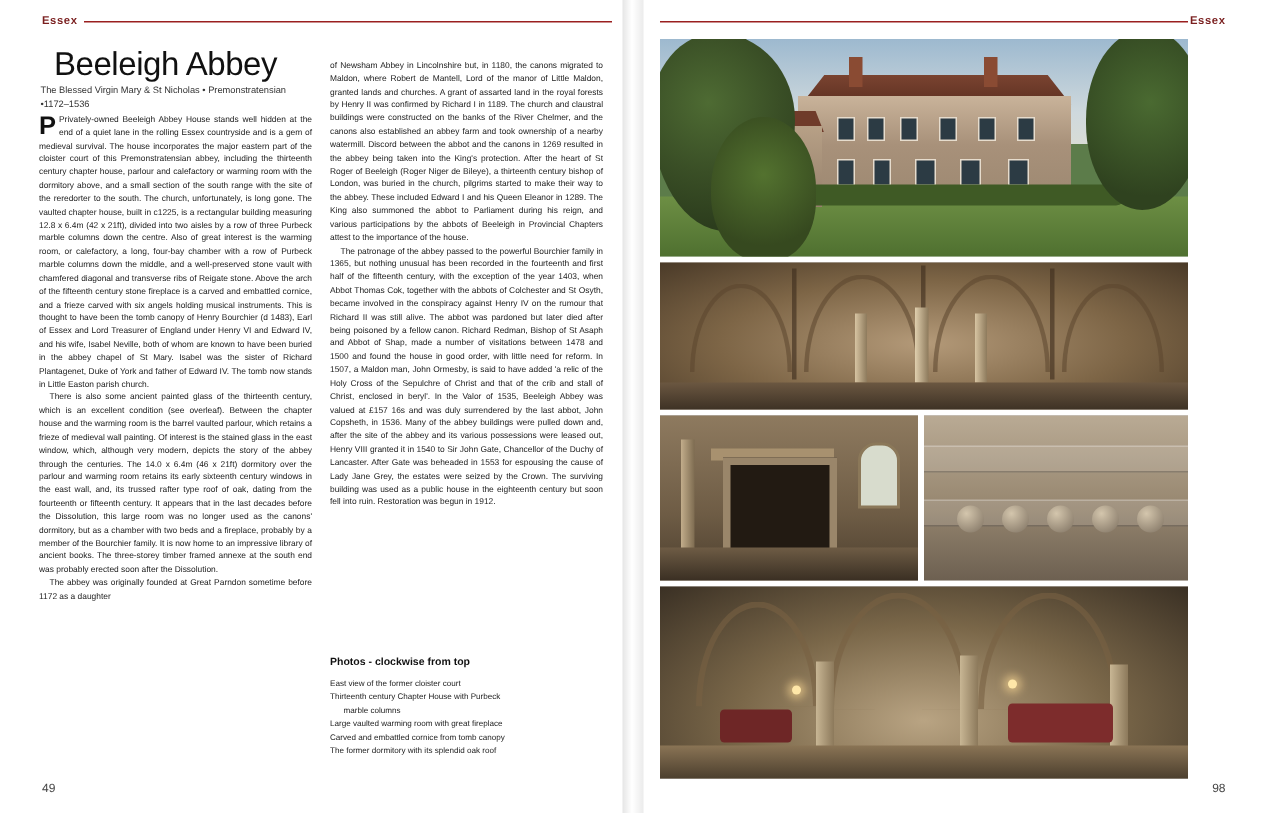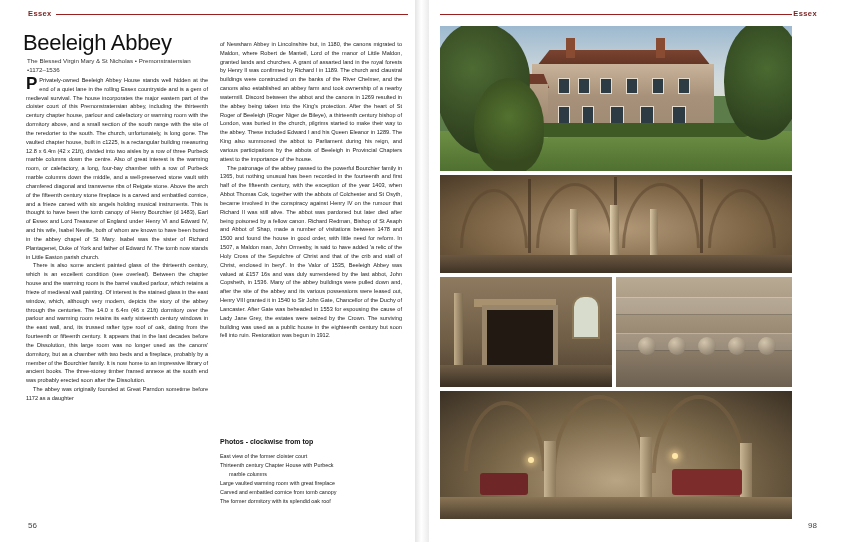--- a/index.html
+++ b/index.html
@@ -52,21 +52,21 @@
     bottom: 12px;
     font-size: 8px;
     color: #444;
   }
   .folio-left { left: 28px; }
   .folio-right { right: 28px; }
 
   
   .title {
     position: absolute;
-    left: 23px; top: 30px;
+    left: 36px; top: 30px;
     font-size: 22px;
     color: #111;
     font-weight: normal;
     letter-spacing: -0.3px;
   }
   .subtitle {
     position: absolute;
     left: 27px; top: 56px;
     font-size: 6.2px;
     color: #333;
@@ -381,16 +381,16 @@
     <div class="colpair" style="left:300px;height:58px;"></div>
     <div class="lamp" style="left:88px;top:66px;"></div>
     <div class="lamp" style="left:232px;top:62px;"></div>
     <div style="position:absolute;left:232px;bottom:24px;width:70px;height:26px;background:#7d2c2c;border-radius:3px;"></div>
     <div style="position:absolute;left:40px;bottom:24px;width:48px;height:22px;background:#6e2626;border-radius:3px;"></div>
     <div class="floor"></div>
   </div>
 
   <div class="gutter"></div>
 
-  <div class="folio folio-left">56</div>
+  <div class="folio folio-left">49</div>
   <div class="folio folio-right">98</div>
 
 </div>
 
 </body></html>

